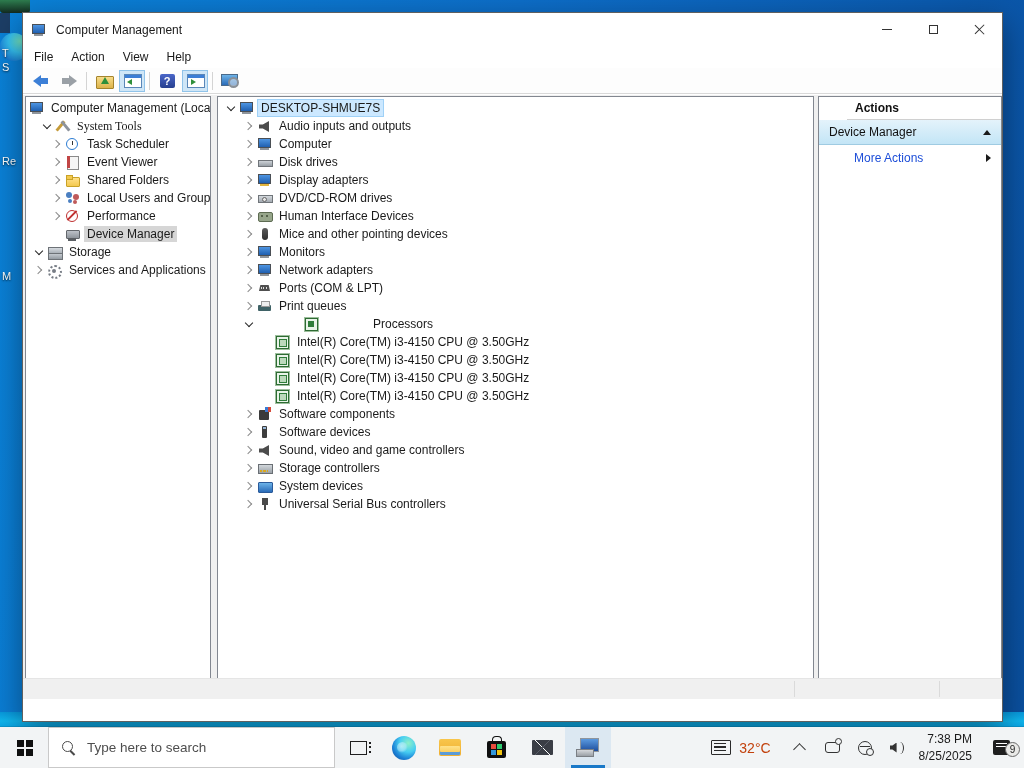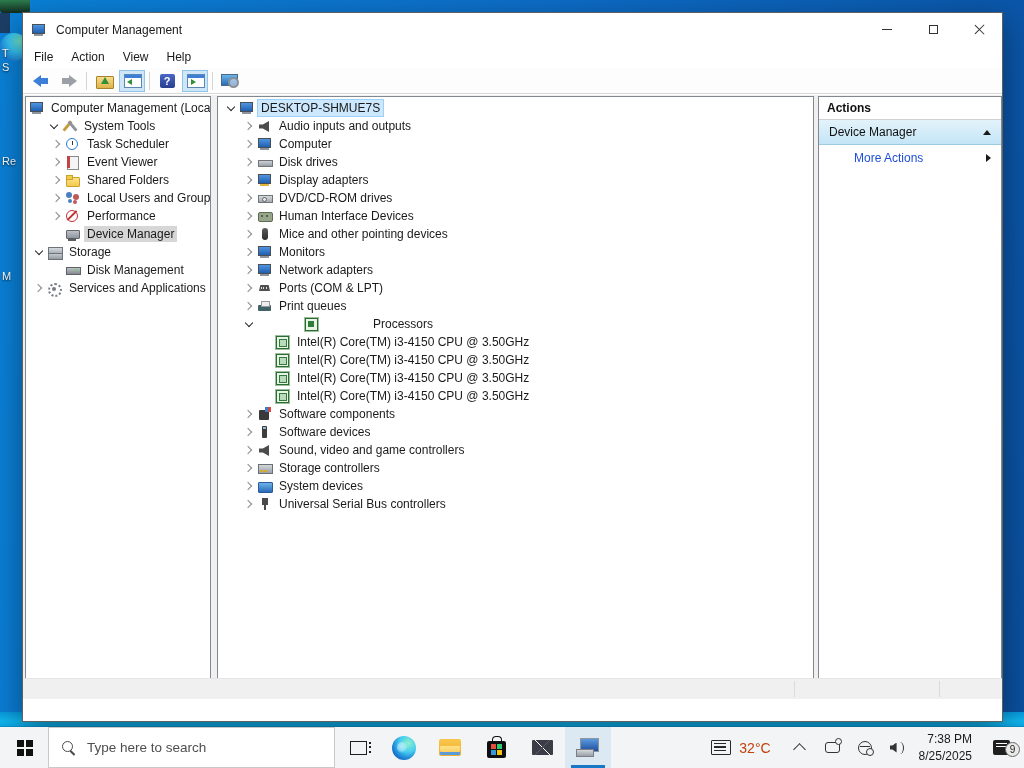--- a/index.html
+++ b/index.html
@@ -134,21 +134,21 @@
 
   
   #hscroll { position:absolute; left:0; right:0; bottom:0; height:15px; background:#f0f0f0; border-top:1px solid #e0e0e0; }
   .sarrow { position:absolute; top:0; width:15px; height:14px; display:flex; align-items:center; justify-content:center; }
   .sarrow.left { left:0; } .sarrow.right { right:0; }
   .sarrow.left::before { content:''; width:4px; height:4px; border-left:1.5px solid #5a5a5a; border-bottom:1.5px solid #5a5a5a; transform:rotate(45deg); margin-left:2px; }
   .sarrow.right::before { content:''; width:4px; height:4px; border-right:1.5px solid #5a5a5a; border-top:1.5px solid #5a5a5a; transform:rotate(45deg); margin-right:2px; }
   #hthumb { position:absolute; left:16px; top:1px; width:136px; height:12px; background:#cdcdcd; }
 
   
-  #actions-header { height:23px; display:flex; align-items:center; padding-left:8px; border-bottom:1px solid #d0d0d0; }
+  #actions-header { height:23px; display:flex; align-items:center; padding-left:8px; border-bottom:1px solid #d0d0d0;margin-left:28px; }
   #actions-header span { font-size:12px; font-weight:bold; color:#111; }
   #dm-row { height:25px; display:flex; align-items:center; padding:0 10px; background:linear-gradient(#e4f3fb,#c3e5f6); border-bottom:1px solid #9fcbe2; }
   #dm-row span.lbl { font-size:12px; color:#111; flex:1; }
   .tri-up { width:0; height:0; border-left:4px solid transparent; border-right:4px solid transparent; border-bottom:5px solid #1a1a1a; }
   #ma-row { height:26px; display:flex; align-items:center; padding:0 10px 0 35px; background:#fff; }
   #ma-row span.lbl { font-size:12px; color:#1d4ed8; flex:1; }
   .tri-right { width:0; height:0; border-top:4px solid transparent; border-bottom:4px solid transparent; border-left:5px solid #1a1a1a; }
 
   
   #statusbar { position:absolute; left:0; right:0; bottom:0; height:21px; background:#f0f0f0; border-top:1px solid #e5e5e5; }
@@ -277,21 +277,21 @@
     </div>
 
     <div id="win-content">
       <div id="p-left" class="panel">
         <div id="left-tree" class="treebox">
             <div class="trow" style="padding-left: 3px;">
 
     <span class="ticon ti-computer-management"></span>
     <span class="tlabel">Computer Management (Local)</span>
   </div>
-            <div class="trow" style="padding-left: 19px;">
+            <div class="trow" style="padding-left: 12px; font-family: Liberation Serif, serif;">
     <span class="chev down"></span>
     <span class="ticon ti-system-tools"></span>
     <span class="tlabel">System Tools</span>
   </div>
             <div class="trow" style="padding-left: 22px;">
     <span class="chev right"></span>
     <span class="ticon ti-task-scheduler"></span>
     <span class="tlabel">Task Scheduler</span>
   </div>
             <div class="trow" style="padding-left: 22px;">
@@ -316,25 +316,20 @@
   </div>
             <div class="trow sel-dim" style="padding-left: 22px;">
     <span class="chev"></span>
     <span class="ticon ti-device-manager"></span>
     <span class="tlabel">Device Manager</span>
   </div>
             <div class="trow" style="padding-left: 4px;">
     <span class="chev down"></span>
     <span class="ticon ti-storage"></span>
     <span class="tlabel">Storage</span>
-  </div>
-            <div class="trow" style="padding-left: 22px;">
-    <span class="chev"></span>
-    <span class="ticon ti-disk-management"></span>
-    <span class="tlabel">Disk Management</span>
   </div>
             <div class="trow" style="padding-left: 4px;">
     <span class="chev right"></span>
     <span class="ticon ti-services-and-applications"></span>
     <span class="tlabel">Services and Applications</span>
   </div>
           </div>
         <div id="hscroll">
           <span class="sarrow left"></span>
           <span id="hthumb"></span>

